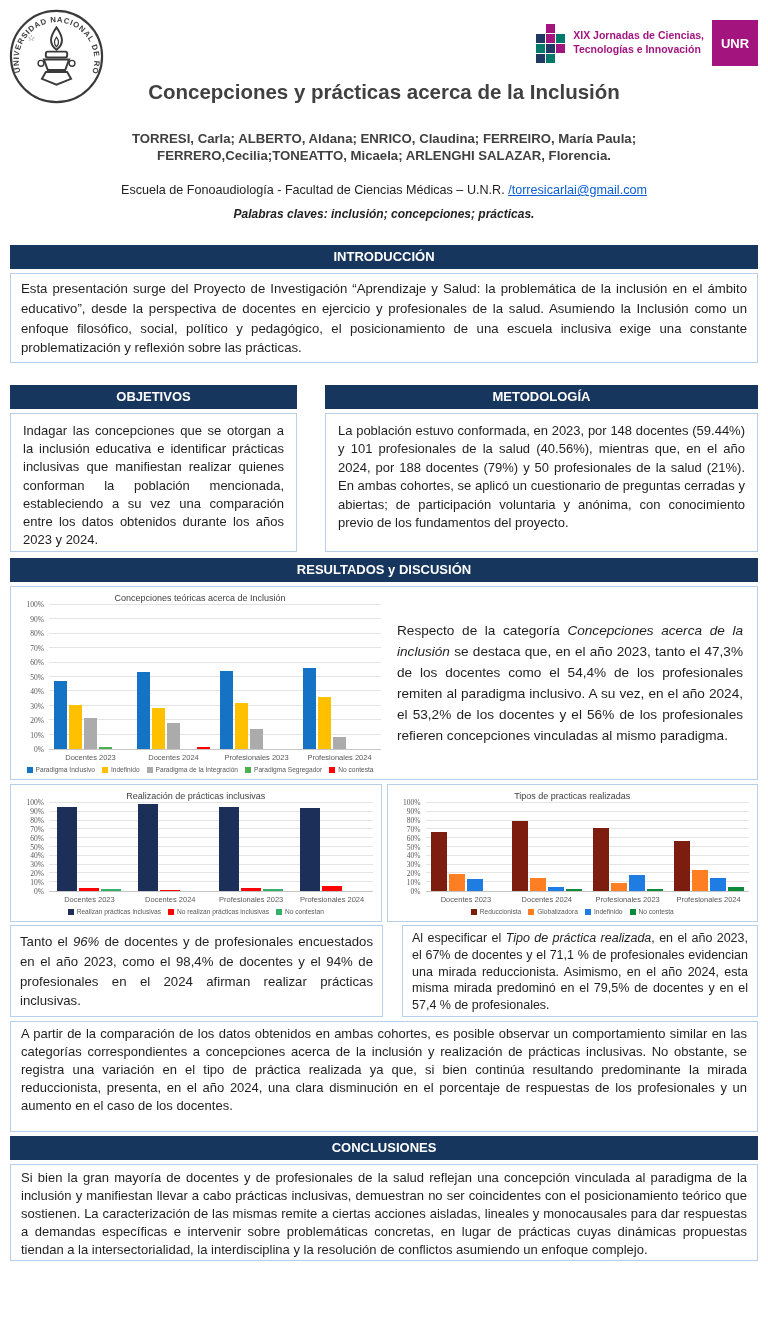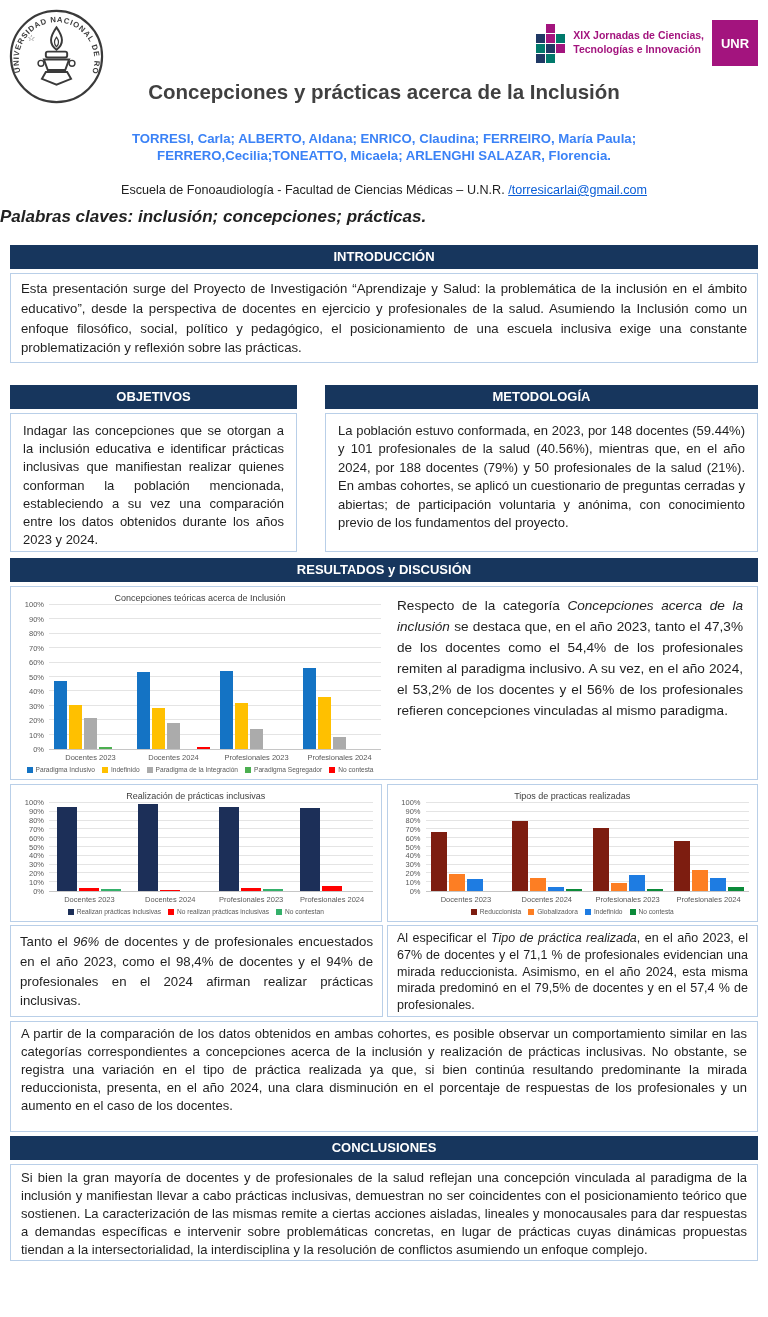--- a/index.html
+++ b/index.html
@@ -15,55 +15,55 @@
   .jornadas { position:absolute; right:10px; top:20px; display:flex; align-items:center; gap:8px; }
   .pxgrid { display:grid; grid-template-columns:repeat(3,9px); grid-auto-rows:9px; gap:1px; }
   .px { width:9px; height:9px; }
   .px.m { background:#a3147e; } .px.b { background:#1f3864; } .px.t { background:#00796b; } .px.e { background:transparent; }
   .jornadas-text { color:#a3147e; font-weight:bold; font-size:10.5px; line-height:1.3; }
   .unr-box { width:46px; height:46px; background:#a3147e; color:#fff; font-weight:bold; font-size:13px;
              display:flex; align-items:center; justify-content:center; }
   .poster-title { position:absolute; top:80px; left:0; right:0; text-align:center;
                   color:#404040; font-size:20.5px; font-weight:bold; }
   .authors { position:absolute; top:130px; left:54px; width:660px; text-align:center;
-             font-size:13.2px; font-weight:bold; color:#3b82f6; line-height:1.3; }
+             font-size:13.2px; font-weight:bold; color:#404040; line-height:1.3; }
   .affiliation { position:absolute; top:183px; left:0; right:0; text-align:center; font-size:12.6px; color:#222; }
   .affiliation a { color:#0b5ed7; text-decoration:underline; }
-  .keywords { position:absolute; top:207px; left:0; right:0; 
-              font-size:17px; font-style:italic; font-weight:600; color:#222; }
+  .keywords { position:absolute; top:207px; left:0; right:0; text-align:center;
+              font-size:12px; font-style:italic; font-weight:600; color:#222; }
 
   
   .content { position:absolute; left:10px; right:10px; top:245px; }
   .bar-header { background:#17365d; color:#fff; font-weight:bold; font-size:13px;
                 text-align:center; height:24px; line-height:24px; margin-bottom:4px; }
   .box { border:1.5px solid #b9cfe8; background:#fff; overflow:hidden; }
   .intro-box { height:90px; padding:5px 10px; font-size:13.2px; line-height:1.5; text-align:justify; margin-bottom:22px; }
   .two-col { display:flex; gap:28px; margin-bottom:6px; }
   .col-left { width:287px; } .col-right { flex:1; }
   .obj-box { height:139px; padding:8px 12px; font-size:13px; line-height:1.4; text-align:justify; }
   .met-box { height:139px; padding:8px 12px; font-size:13px; line-height:1.42; text-align:justify; }
 
   .row1 { height:194px; display:flex; margin-bottom:4px; }
   .row1-text { flex:1; padding:8px 14px 8px 8px; font-size:13.6px; line-height:1.55; text-align:justify;
-               display:flex; }
+               display:flex; align-items:center; }
   .row2 { display:flex; gap:5px; margin-bottom:3px; }
   .row2 .box { height:138px; flex:1; }
-  .row3 { display:flex; gap:4px; margin-bottom:4px; }
+  .row3 { display:flex; gap:19px; margin-bottom:4px; }
   .t-left  { width:373px; height:92px; padding:6px 9px; font-size:13.2px; line-height:1.5; text-align:justify; }
   .t-right { flex:1; height:92px; padding:4px 9px; font-size:12.5px; line-height:1.34; text-align:justify; }
   .comparison { height:111px; padding:3px 10px; font-size:13px; line-height:1.38; text-align:justify; margin-bottom:4px; }
   .conclusions { height:97px; padding:4px 10px; font-size:13px; line-height:1.38; text-align:justify; }
 
   
   .chart-host { display:flex; flex-direction:column; padding:3px 8px; background:#fff; }
   .row1 .chart-host { width:378px; }
   .chart-title { font-size:9px; color:#404040; text-align:center; padding:3px 0 2px; }
   .chart-grid { flex:1; display:grid; grid-template-columns:30px 1fr; grid-template-rows:1fr 14px; }
   .yaxis { position:relative; grid-row:1; grid-column:1; }
-  .ylabel { position:absolute; right:5px; font-size:7.5px; color:#595959; }
+  .ylabel { position:absolute; right:5px; font-size:7.5px; color:#595959;font-family:Liberation Serif, serif; }
   .plot { position:relative; grid-row:1; grid-column:2; border-bottom:1px solid #c6c6c6; }
   .gridline { position:absolute; left:0; right:0; height:1px; background:#e4e4e4; }
   .groups { position:absolute; left:0; right:0; top:0; bottom:0; display:flex; }
   .group { flex:1; display:flex; align-items:flex-end; justify-content:center; gap:2px; }
   .xlabels { grid-row:2; grid-column:2; display:flex; }
   .xlabel { flex:1; text-align:center; font-size:7.5px; color:#595959; padding-top:3px; }
   .legend { display:flex; justify-content:center; align-items:center; gap:7px; padding:2px 0 3px; }
   .legend-item { display:flex; align-items:center; gap:3px; white-space:nowrap; }
   .legend-marker { width:6px; height:6px; display:inline-block; }
   .legend-label { font-size:6.6px; color:#595959; }

